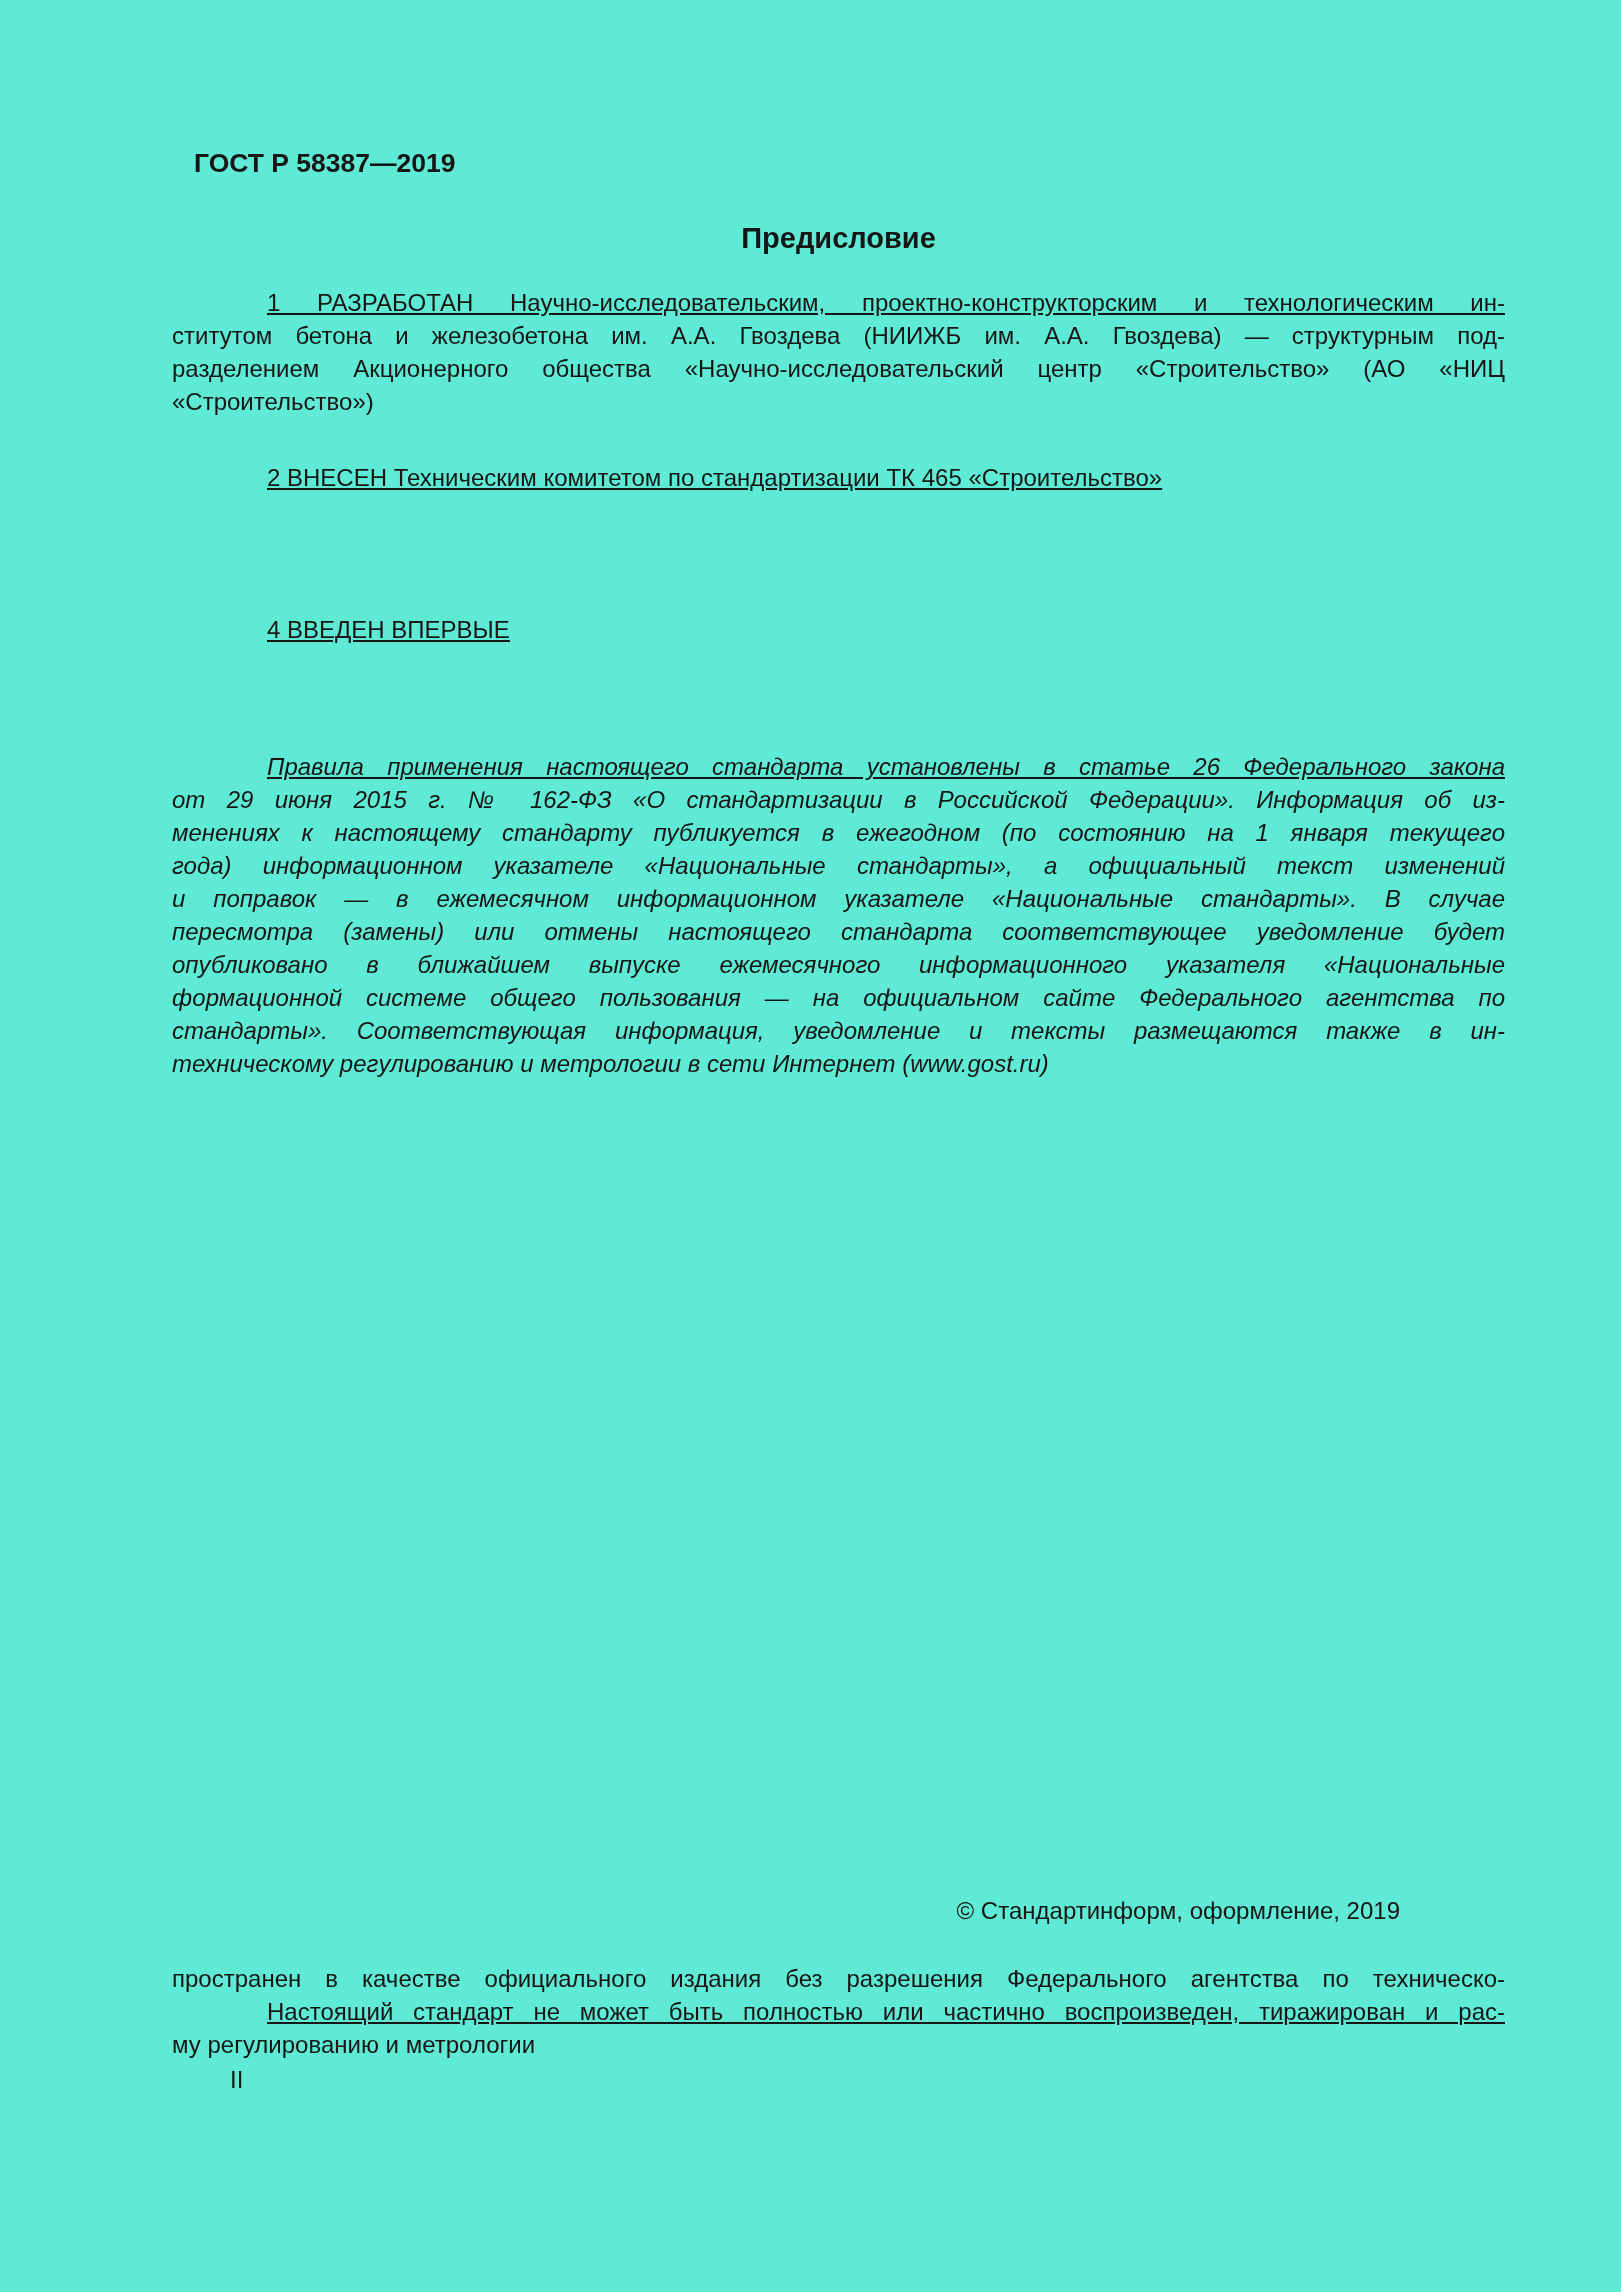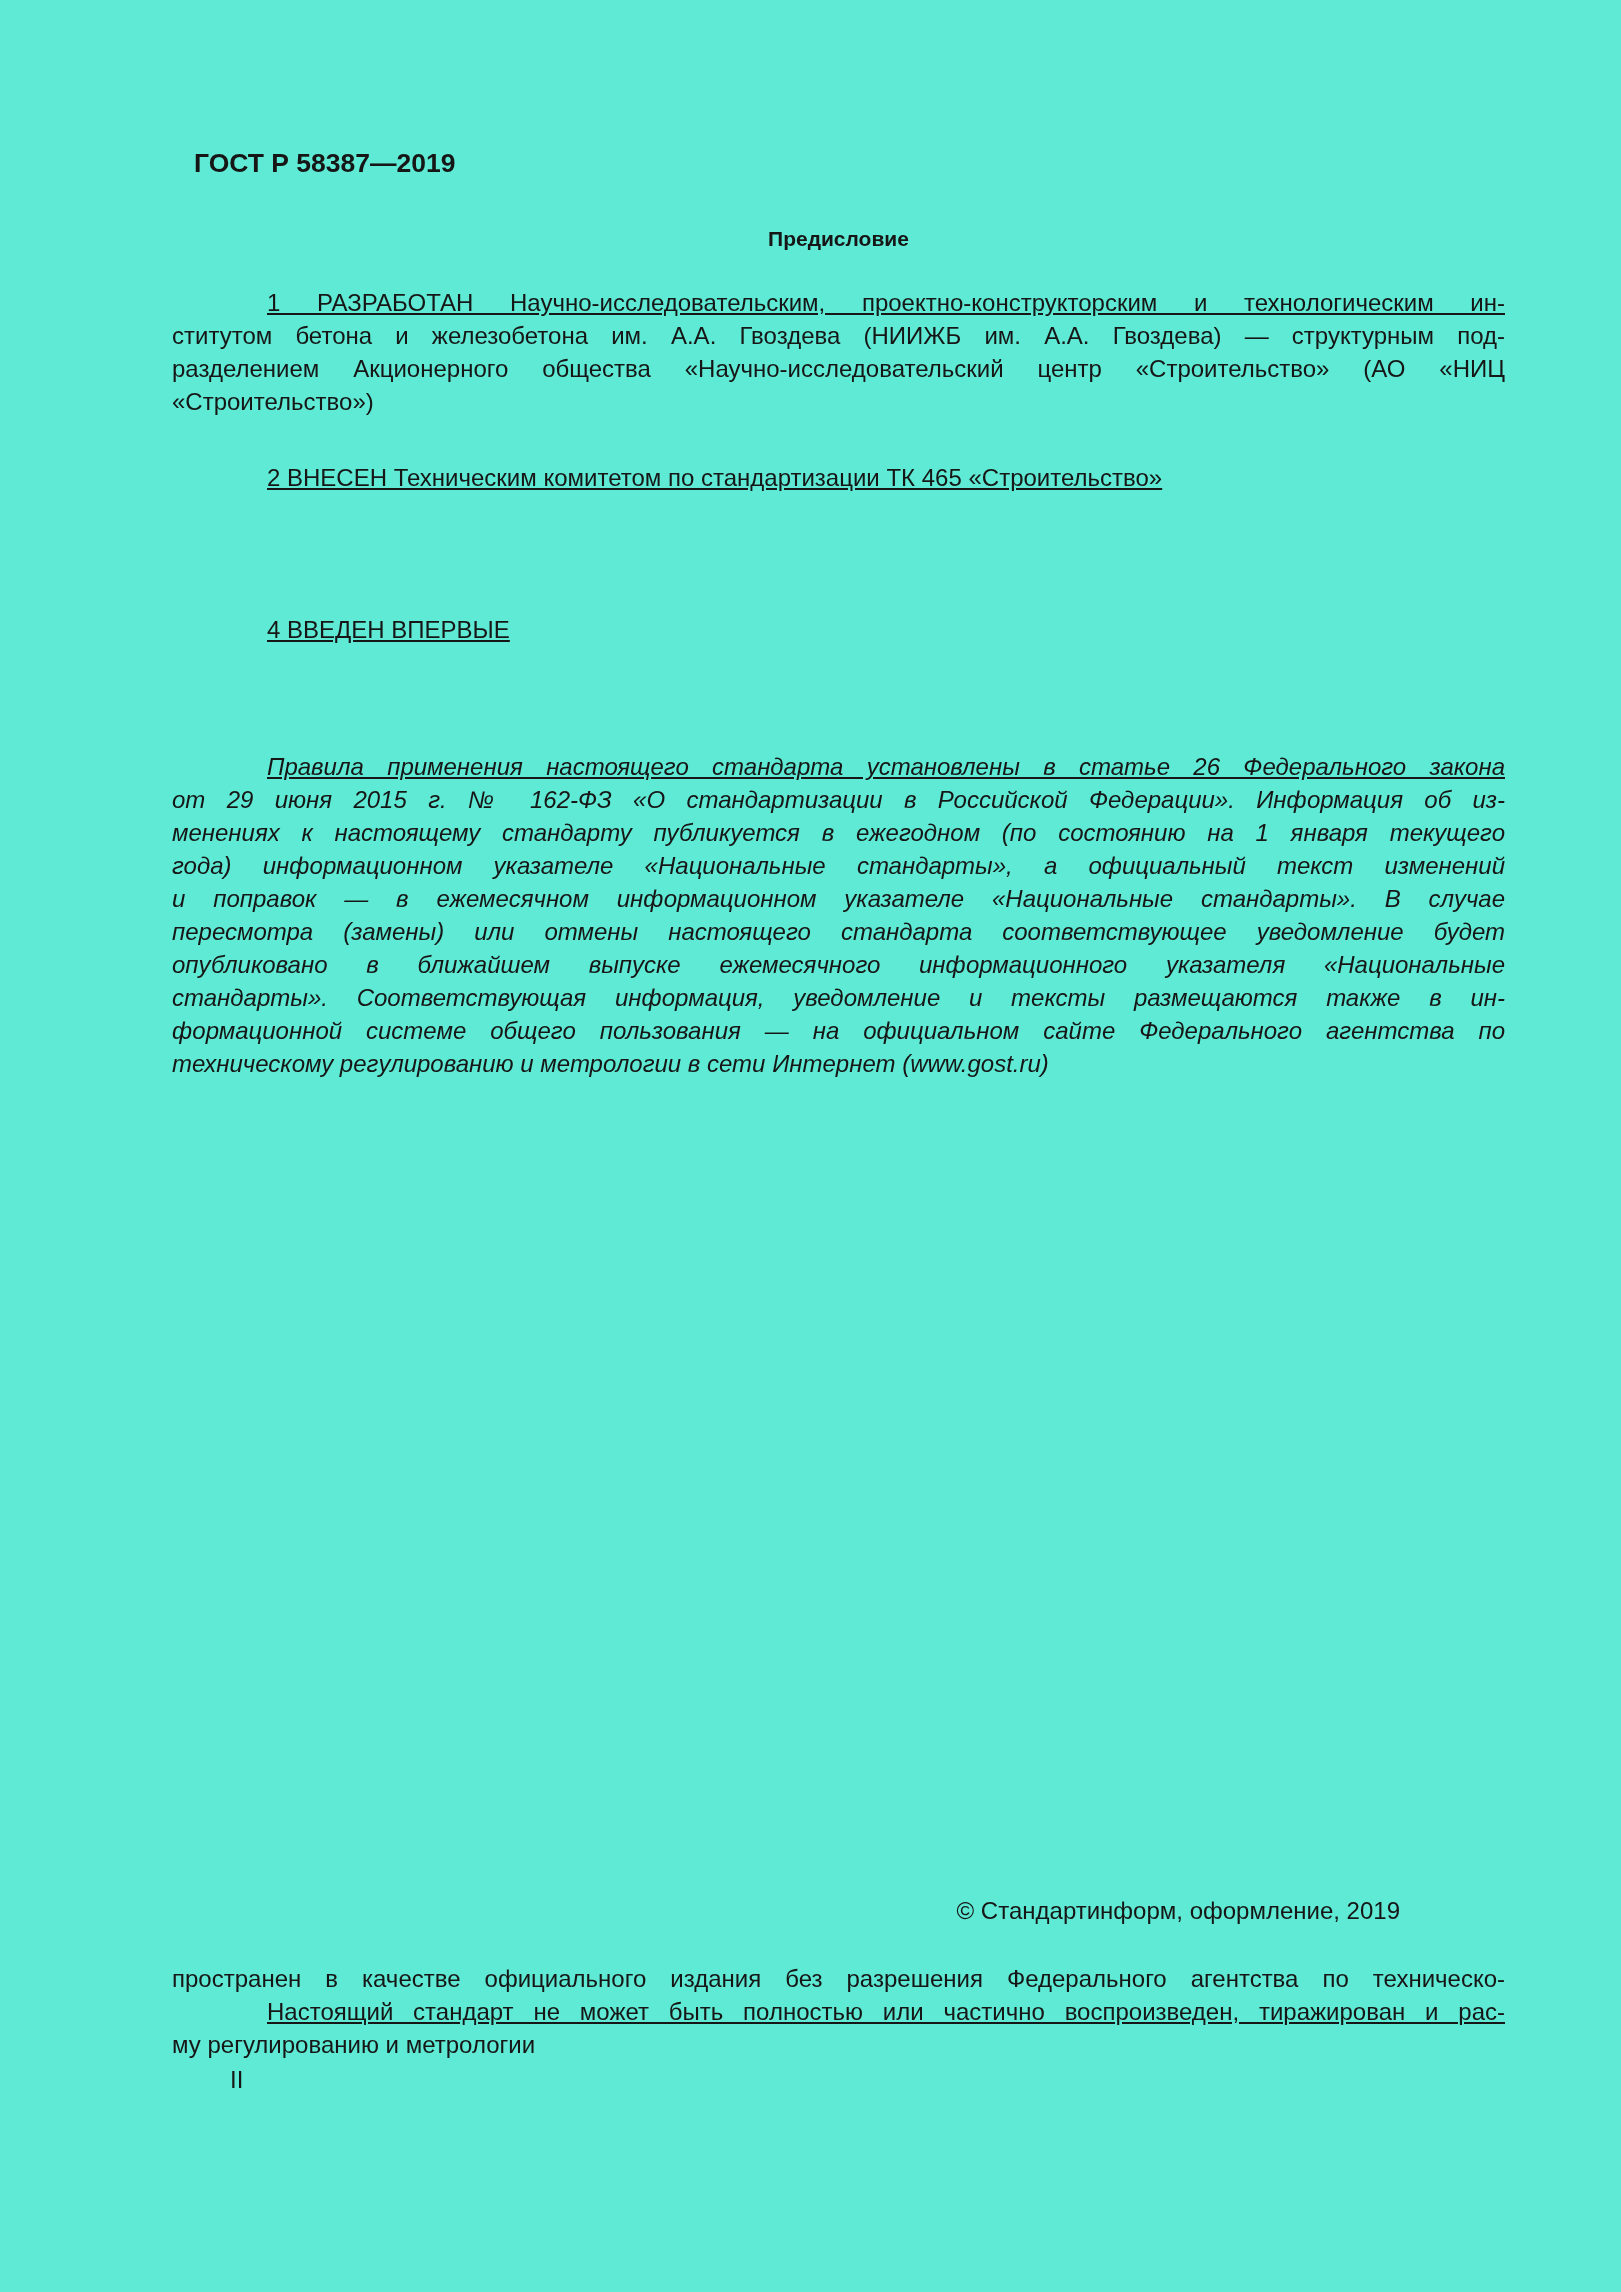--- a/index.html
+++ b/index.html
@@ -27,21 +27,21 @@
     font-size: 26.5px;
     white-space: nowrap;
   }
   .title {
     position: absolute;
     left: 172px;
     width: 1333px;
     top: 222px;
     text-align: center;
     font-weight: bold;
-    font-size: 21px;
+    font-size: 29px;
   }
   .para {
     position: absolute;
     left: 172px;
     width: 1333px;
   }
   .ln { }
   .j {
     text-align: justify;
     text-align-last: justify;
@@ -88,22 +88,22 @@
   </div>
 
   <div class="para italic" style="top:750px">
     <div class="ln j ind">Правила применения настоящего стандарта установлены в статье 26 Федерального закона</div>
     <div class="ln j">от 29 июня 2015 г. № 162-ФЗ «О стандартизации в Российской Федерации». Информация об из-</div>
     <div class="ln j">менениях к настоящему стандарту публикуется в ежегодном (по состоянию на 1 января текущего</div>
     <div class="ln j">года) информационном указателе «Национальные стандарты», а официальный текст изменений</div>
     <div class="ln j">и поправок — в ежемесячном информационном указателе «Национальные стандарты». В случае</div>
     <div class="ln j">пересмотра (замены) или отмены настоящего стандарта соответствующее уведомление будет</div>
     <div class="ln j">опубликовано в ближайшем выпуске ежемесячного информационного указателя «Национальные</div>
+    <div class="ln j">формационной системе общего пользования — на официальном сайте Федерального агентства по</div>
     <div class="ln j">стандарты». Соответствующая информация, уведомление и тексты размещаются также в ин-</div>
-    <div class="ln j">формационной системе общего пользования — на официальном сайте Федерального агентства по</div>
     <div class="ln">техническому регулированию и метрологии в сети Интернет (www.gost.ru)</div>
   </div>
 
   <div class="copyright">© Стандартинформ, оформление, 2019</div>
 
   <div class="para" style="top:1962px">
     <div class="ln j">пространен в качестве официального издания без разрешения Федерального агентства по техническо-</div>
     <div class="ln j ind">Настоящий стандарт не может быть полностью или частично воспроизведен, тиражирован и рас-</div>
     <div class="ln">му регулированию и метрологии</div>
   </div>

